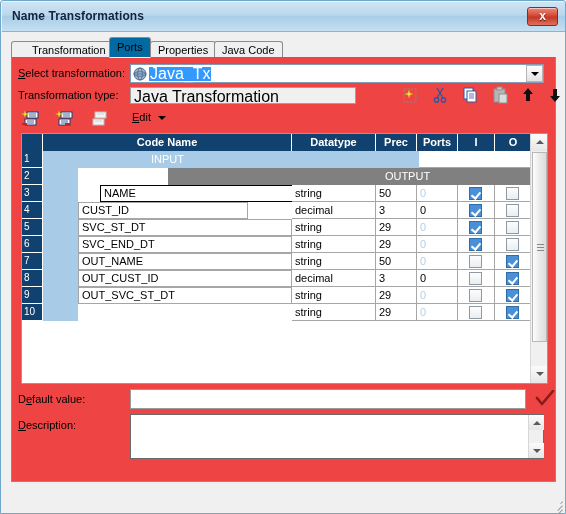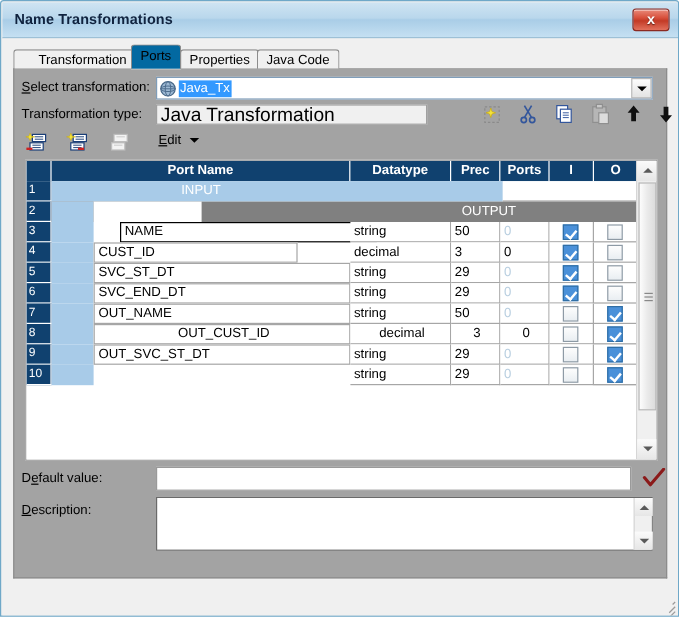--- a/index.html
+++ b/index.html
@@ -80,21 +80,21 @@
     top: 0px; height: 21px; line-height: 19px;
     background: #0369a1;
     border-bottom: 1px solid #f0f0f0;
     z-index: 5;
   }
 
   
   #panel {
     position: absolute; left: 9px; top: 25px;
     width: 545px; height: 425px;
-    background: #a3a3a3;
+    background: #ef4444;
     border: 1px solid #8c8c8c; border-top: none; padding-left: 48px;
   }
 
   .lbl {
     position: absolute;
     font-size: 11px; color: #000;
     white-space: nowrap;
   }
   .u { text-decoration: underline; }
 
@@ -105,21 +105,21 @@
     background: #fff;
     border: 1px solid #7f9db9;
   }
   #sel-icon {
     position: absolute; left: 2px; top: 2px;
     width: 14px; height: 14px;
   }
   #sel-value {
     position: absolute; left: 18px; top: 2px; height: 14px;
     background: #3399ff; color: #fff;
-    font-size: 11px; line-height: 14px; padding: 0 1px;
+    font-size: 16px; line-height: 14px; padding: 0 1px;
   }
   #sel-arrow {
     position: absolute; right: 0px; top: 0px;
     width: 17px; height: 17px;
     background: linear-gradient(to bottom,#fdfdfd,#e3e3e3);
     border: 1px solid #b5b5b5;
     cursor: pointer;
   }
   .caret-dn {
     position: absolute; left: 50%; top: 50%;
@@ -408,21 +408,21 @@
       <div id="edit-menu">
         <span class="u">E</span><span>dit</span>
         <span style="display:inline-block; margin-left:4px; border-left:4px solid transparent; border-right:4px solid transparent; border-top:4px solid #000; vertical-align:middle;"></span>
       </div>
 
       <div id="grid-wrap">
         <div id="grid">
 
           <div id="hdr">
             <div class="hcell" style="left:0px;   width:21px;"></div>
-            <div class="hcell" style="left:21px;  width:249px;">Port Name</div>
+            <div class="hcell" style="left:21px;  width:249px;">Code Name</div>
             <div class="hcell" style="left:270px; width:84px;">Datatype</div>
             <div class="hcell" style="left:354px; width:41px;">Prec</div>
             <div class="hcell" style="left:395px; width:41px;">Ports</div>
             <div class="hcell" style="left:436px; width:37px;">I</div>
             <div class="hcell" style="left:473px; width:36px; border-right:none;">O</div>
           </div>
 
           <div class="rownum" style="top:17px;">1</div>
           <div class="row" style="top:17px;">
             <div style="position:absolute; left:0; top:0; width:376px; height:17px; background:#a8cbe8;"></div>
@@ -509,21 +509,21 @@
               <div class="cell" style="left: 333px; width: 41px;">50</div>
               <div class="cell dim" style="left: 374px; width: 41px;">0</div>
               <div class="cbwrap" style="left: 415px; width: 37px;">
                 <div class="cb" style="left: 11px;"></div>
               </div>
               <div class="cbwrap" style="left: 452px; width: 36px;">
                 <div class="cb on" style="left: 11px;"></div>
               </div>
             </div>
             <div class="rownum" style="top: 136px;">8</div>
-            <div class="row" style="top: 136px; text-align: center;">
+            <div class="row" style="top: 136px;">
               <div style="position: absolute; left: 0px; top: 0px; width: 35px; height: 17px; background: rgb(168, 203, 232);"></div>
               <div style="position: absolute; left: 452px; top: 0px; width: 36px; height: 17px; background: rgb(128, 128, 128);"></div>
               <div class="namecell" style="left: 35px; width: 214px;">OUT_CUST_ID</div>
               <div class="cell" style="left: 249px; width: 84px;">decimal</div>
               <div class="cell" style="left: 333px; width: 41px;">3</div>
               <div class="cell" style="left: 374px; width: 41px;">0</div>
               <div class="cbwrap" style="left: 415px; width: 37px;">
                 <div class="cb" style="left: 11px;"></div>
               </div>
               <div class="cbwrap" style="left: 452px; width: 36px;">

